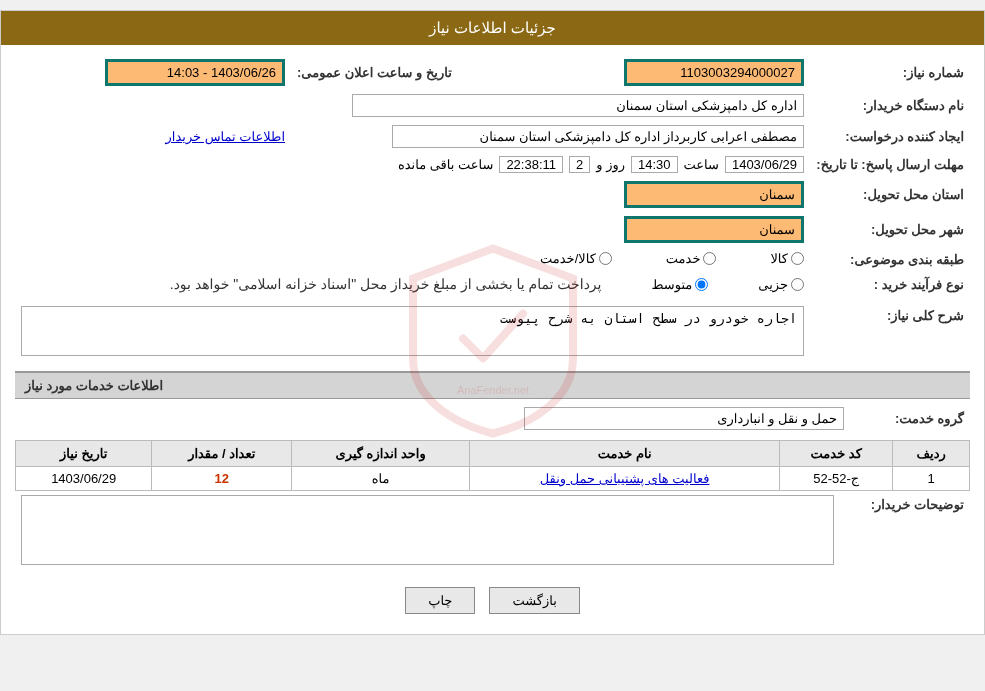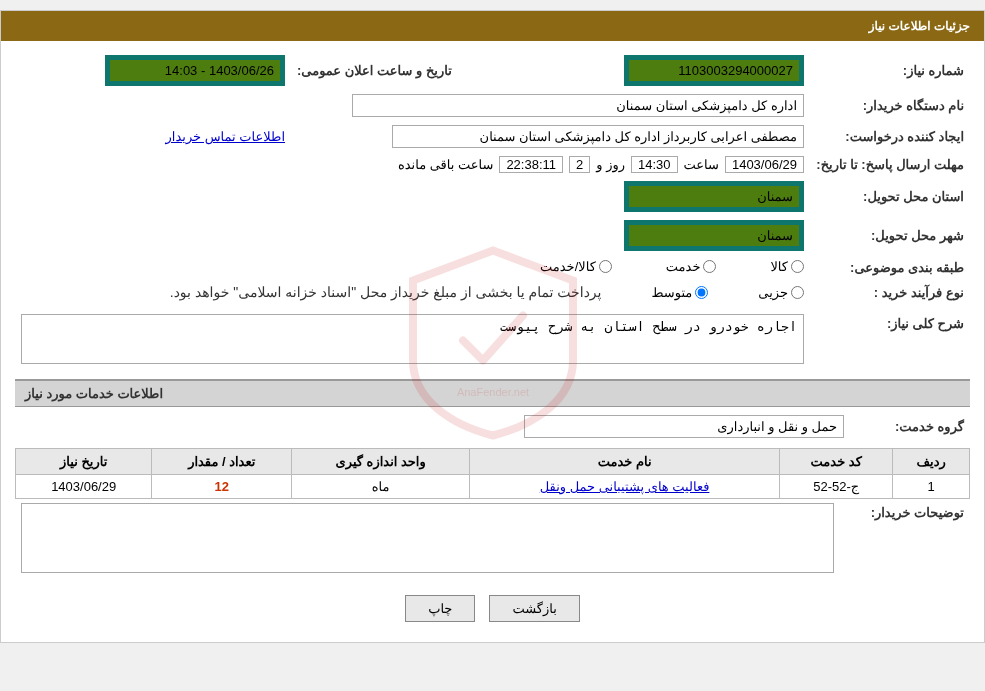--- a/index.html
+++ b/index.html
@@ -11,24 +11,24 @@
     }
     .page-wrapper {
       max-width: 985px;
       margin: 10px auto;
       background: #fff;
       border: 1px solid #ccc;
     }
     .header-bar {
       background: #8B6914;
       color: #fff;
-      text-align: right;
+      text-align: center;
       padding: 8px 14px;
-      font-size: 12px;
-      font-weight: bold;
+      font-size: 15px;
+      font-weight: normal;
     }
     .content {
       padding: 10px 14px;
     }
     .info-table {
       width: 100%;
       border-collapse: collapse;
       margin-bottom: 6px;
     }
     .info-table td {
@@ -39,22 +39,22 @@
       text-align: right;
       white-space: nowrap;
       color: #333;
       font-weight: bold;
       width: 160px;
     }
     .value-cell {
       text-align: right;
     }
     .input-box {
-      border: 5px solid #0f766e;
-      background: #4d7c0f;
+      border: 3px solid #0f766e;
+      background: #fdba74;
       padding: 3px 6px;
       display: inline-block;
       min-width: 180px;
     }
     .input-box-wide {
       border: 1px solid #aaa;
       background: #fff;
       padding: 3px 6px;
       display: inline-block;
       width: 320px;

